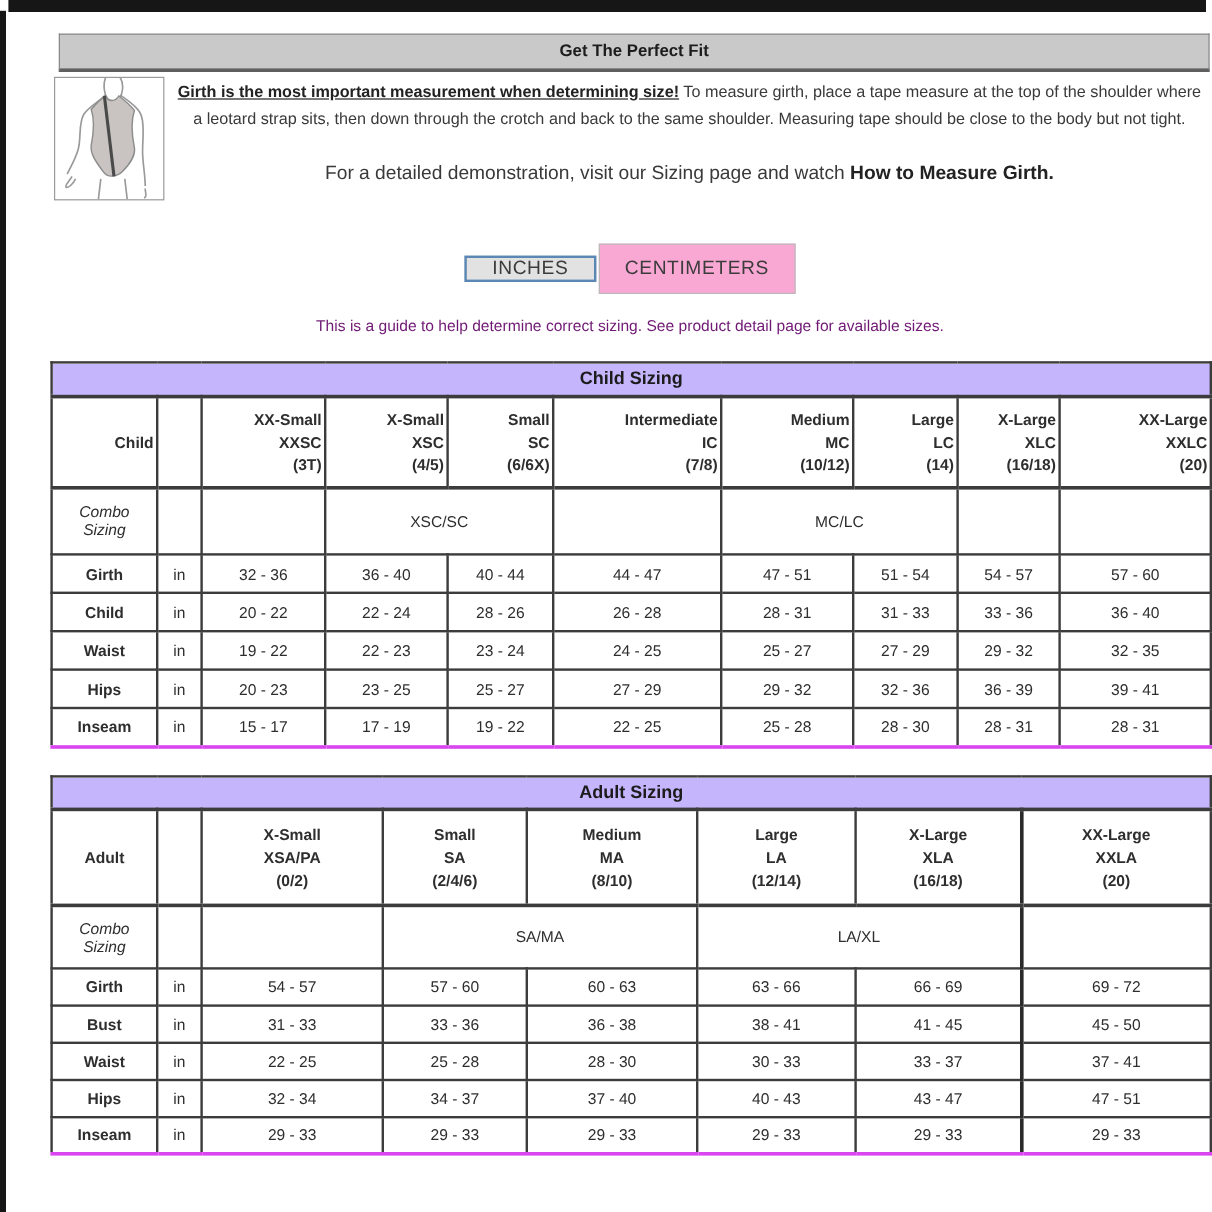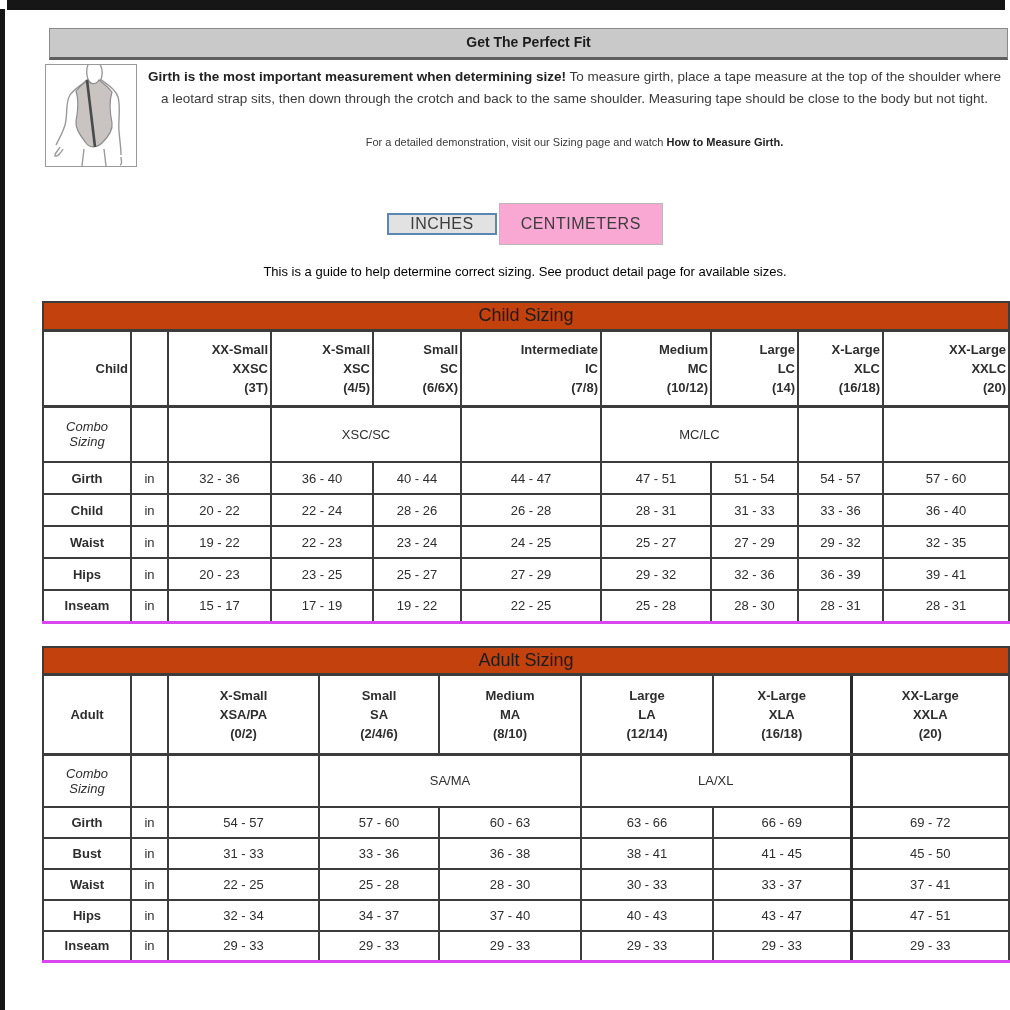--- a/index.html
+++ b/index.html
@@ -31,22 +31,22 @@
   .intro-row { display: flex; margin-top: 4px; }
   .figure-box {
     width: 92px; height: 103px;
     border: 1px solid #9a9a9a;
     background: #fff;
     margin-left: 3px;
     flex: 0 0 auto;
   }
   .intro-col { flex: 1 1 auto; padding: 2px 6px 0 10px; text-align: center; }
   .intro-text { font-size: 13.5px; line-height: 22px; color: #3a3a3a; }
-  .intro-text b { color: #222; }
-  .demo-text { margin-top: 26px; font-size: 11px; color: #3a3a3a; }
+  .intro-text b { color: #222; text-decoration: underline; }
+  .demo-text { margin-top: 26px; font-size: 16px; color: #3a3a3a; }
   .demo-text b { color: #222; }
 
   .unit-toggle { margin-top: 36px; text-align: center; }
   .btn {
     display: inline-block;
     vertical-align: middle;
     font-family: "Liberation Sans", sans-serif;
     font-size: 16px;
     color: #3c3c3c;
     letter-spacing: 0.5px;
@@ -57,41 +57,41 @@
     border: 2px solid #5b87b5;
     padding: 0 21px;
     margin-right: 2px;
   }
   .btn-plain {
     background: #f9a8d4;
     border: 1px solid #b9b9b9;
     padding: 11px 21px;
   }
 
-  .guide-note { margin-top: 19px; text-align: center; font-size: 13px; color: #000000; }
+  .guide-note { margin-top: 19px; text-align: center; font-size: 13px; color: #701a75; }
 
   table.size-table {
     margin-top: 22px;
     width: 966px;
     border-collapse: collapse;
     table-layout: fixed;
     font-size: 13px;
     color: #2e2e2e;
   }
   .size-table td, .size-table th {
     border: 2px solid #3c3c3c;
     text-align: center;
     vertical-align: middle;
     padding: 2px;
     overflow: hidden;
   }
   .size-table .title-row td {
-    background: #c2410c;
-    font-weight: normal;
-    font-size: 18px;
+    background: #c4b5fd;
+    font-weight: bold;
+    font-size: 15px;
     height: 28px;
     border-bottom: 3px solid #3c3c3c;
     color: #1c1c1c;
   }
   .size-table th { font-weight: bold; line-height: 19px; }
   .size-table .sizes-row th { border-bottom: 3px solid #3c3c3c; }
   .child-sizes  th { height: 76px; text-align: right; }
   .adult-sizes  th { height: 80px; }
   .combo-row td { height: 56px; font-weight: normal; }
   .adult .combo-row td { height: 52px; }

